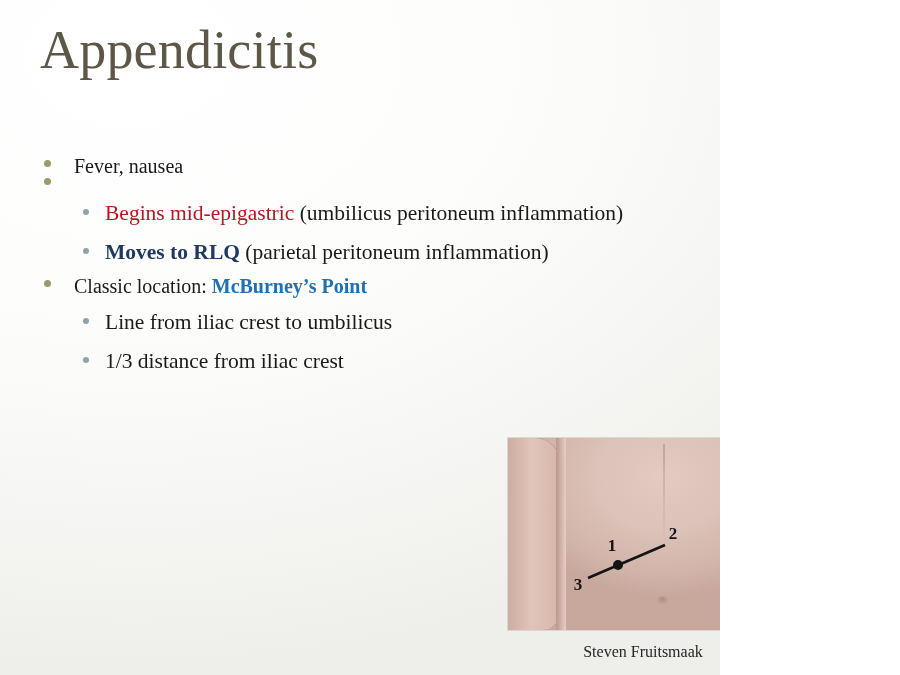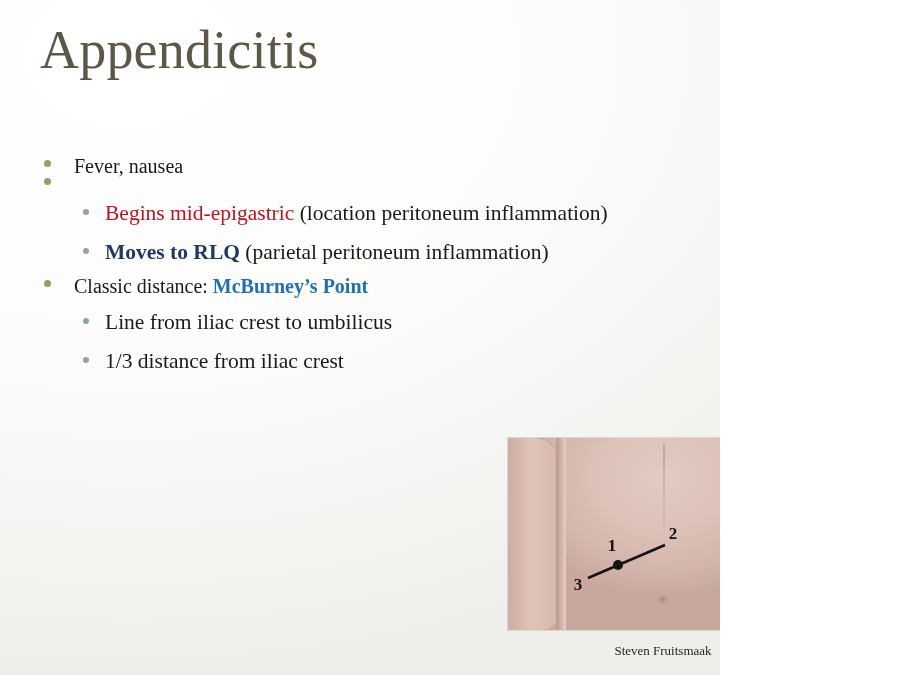--- a/index.html
+++ b/index.html
@@ -161,25 +161,25 @@
   }
   .navel {
     position: absolute; left: 50%; top: 158px; width: 13px; height: 9px;
     margin-left: -7px; border-radius: 50%;
     background: radial-gradient(ellipse at 50% 35%, #b08c82 0%, #cbaa9f 75%, rgba(203,170,159,0) 100%);
   }
   .mcb-svg { position: absolute; left: 0; top: 0; width: 310px; height: 192px; }
 
   .caption {
     position: absolute;
-    left: 508px;
+    left: 488px;
     top: 643px;
     width: 310px;
     text-align: center;
-    font-size: 13px;
+    font-size: 16px;
     color: #262626;
   }
 </style>
 </head>
 <body>
 
 <div id="slide">
 
   <div class="sidebar-gap"></div>
   <div class="bar bar-top"></div>
@@ -194,31 +194,31 @@
       <span class="dot"></span>
       <span class="txt">Fever, nausea</span>
     </div>
 
     <div class="li lvl1">
       <span class="dot"></span>
     </div>
 
     <div class="li lvl2">
       <span class="dot"></span>
-      <span class="txt"><span class="em-red">Begins mid-epigastric</span><span> (location peritoneum inflammation)</span></span>
+      <span class="txt"><span class="em-red">Begins mid-epigastric</span><span> (umbilicus peritoneum inflammation)</span></span>
     </div>
 
     <div class="li lvl2">
       <span class="dot"></span>
       <span class="txt"><span class="em-navy">Moves to RLQ</span><span> (parietal peritoneum inflammation)</span></span>
     </div>
 
     <div class="li lvl1">
       <span class="dot"></span>
-      <span class="txt"><span>Classic distance: </span><span class="em-blue">McBurney’s Point</span></span>
+      <span class="txt"><span>Classic location: </span><span class="em-blue">McBurney’s Point</span></span>
     </div>
 
     <div class="li lvl2">
       <span class="dot"></span>
       <span class="txt">Line from iliac crest to umbilicus</span>
     </div>
 
     <div class="li lvl2">
       <span class="dot"></span>
       <span class="txt">1/3 distance from iliac crest</span>

